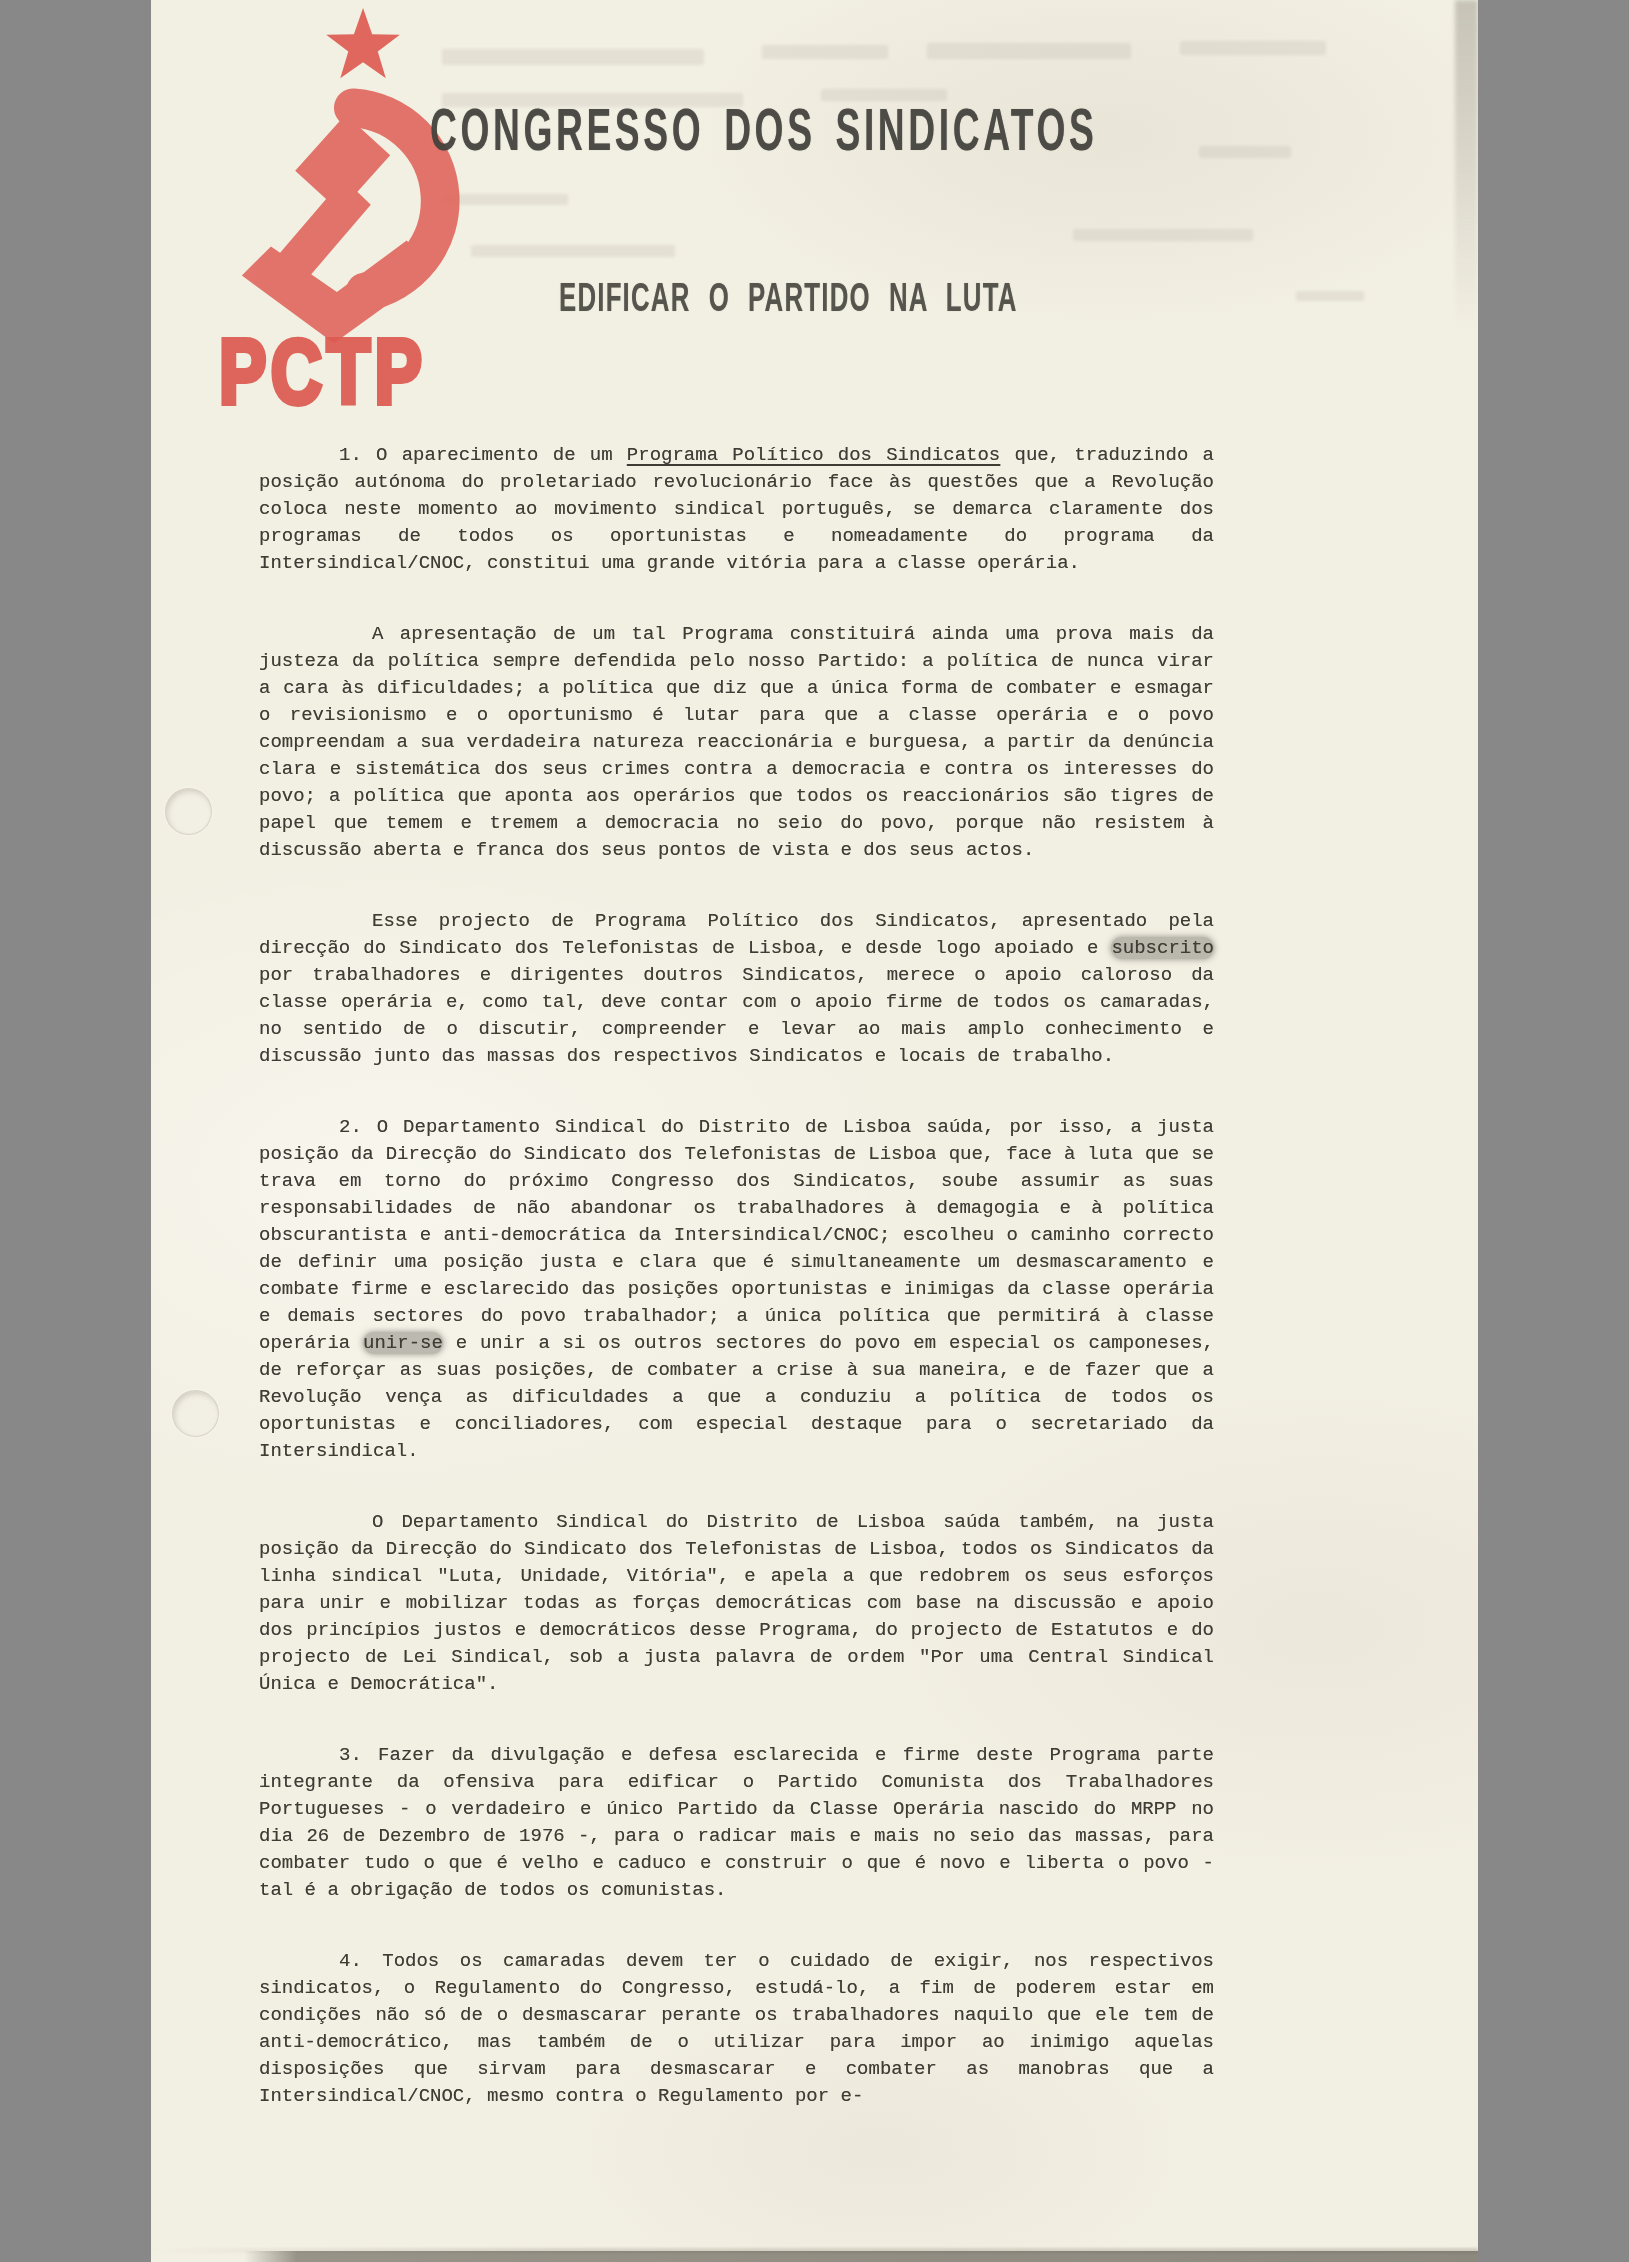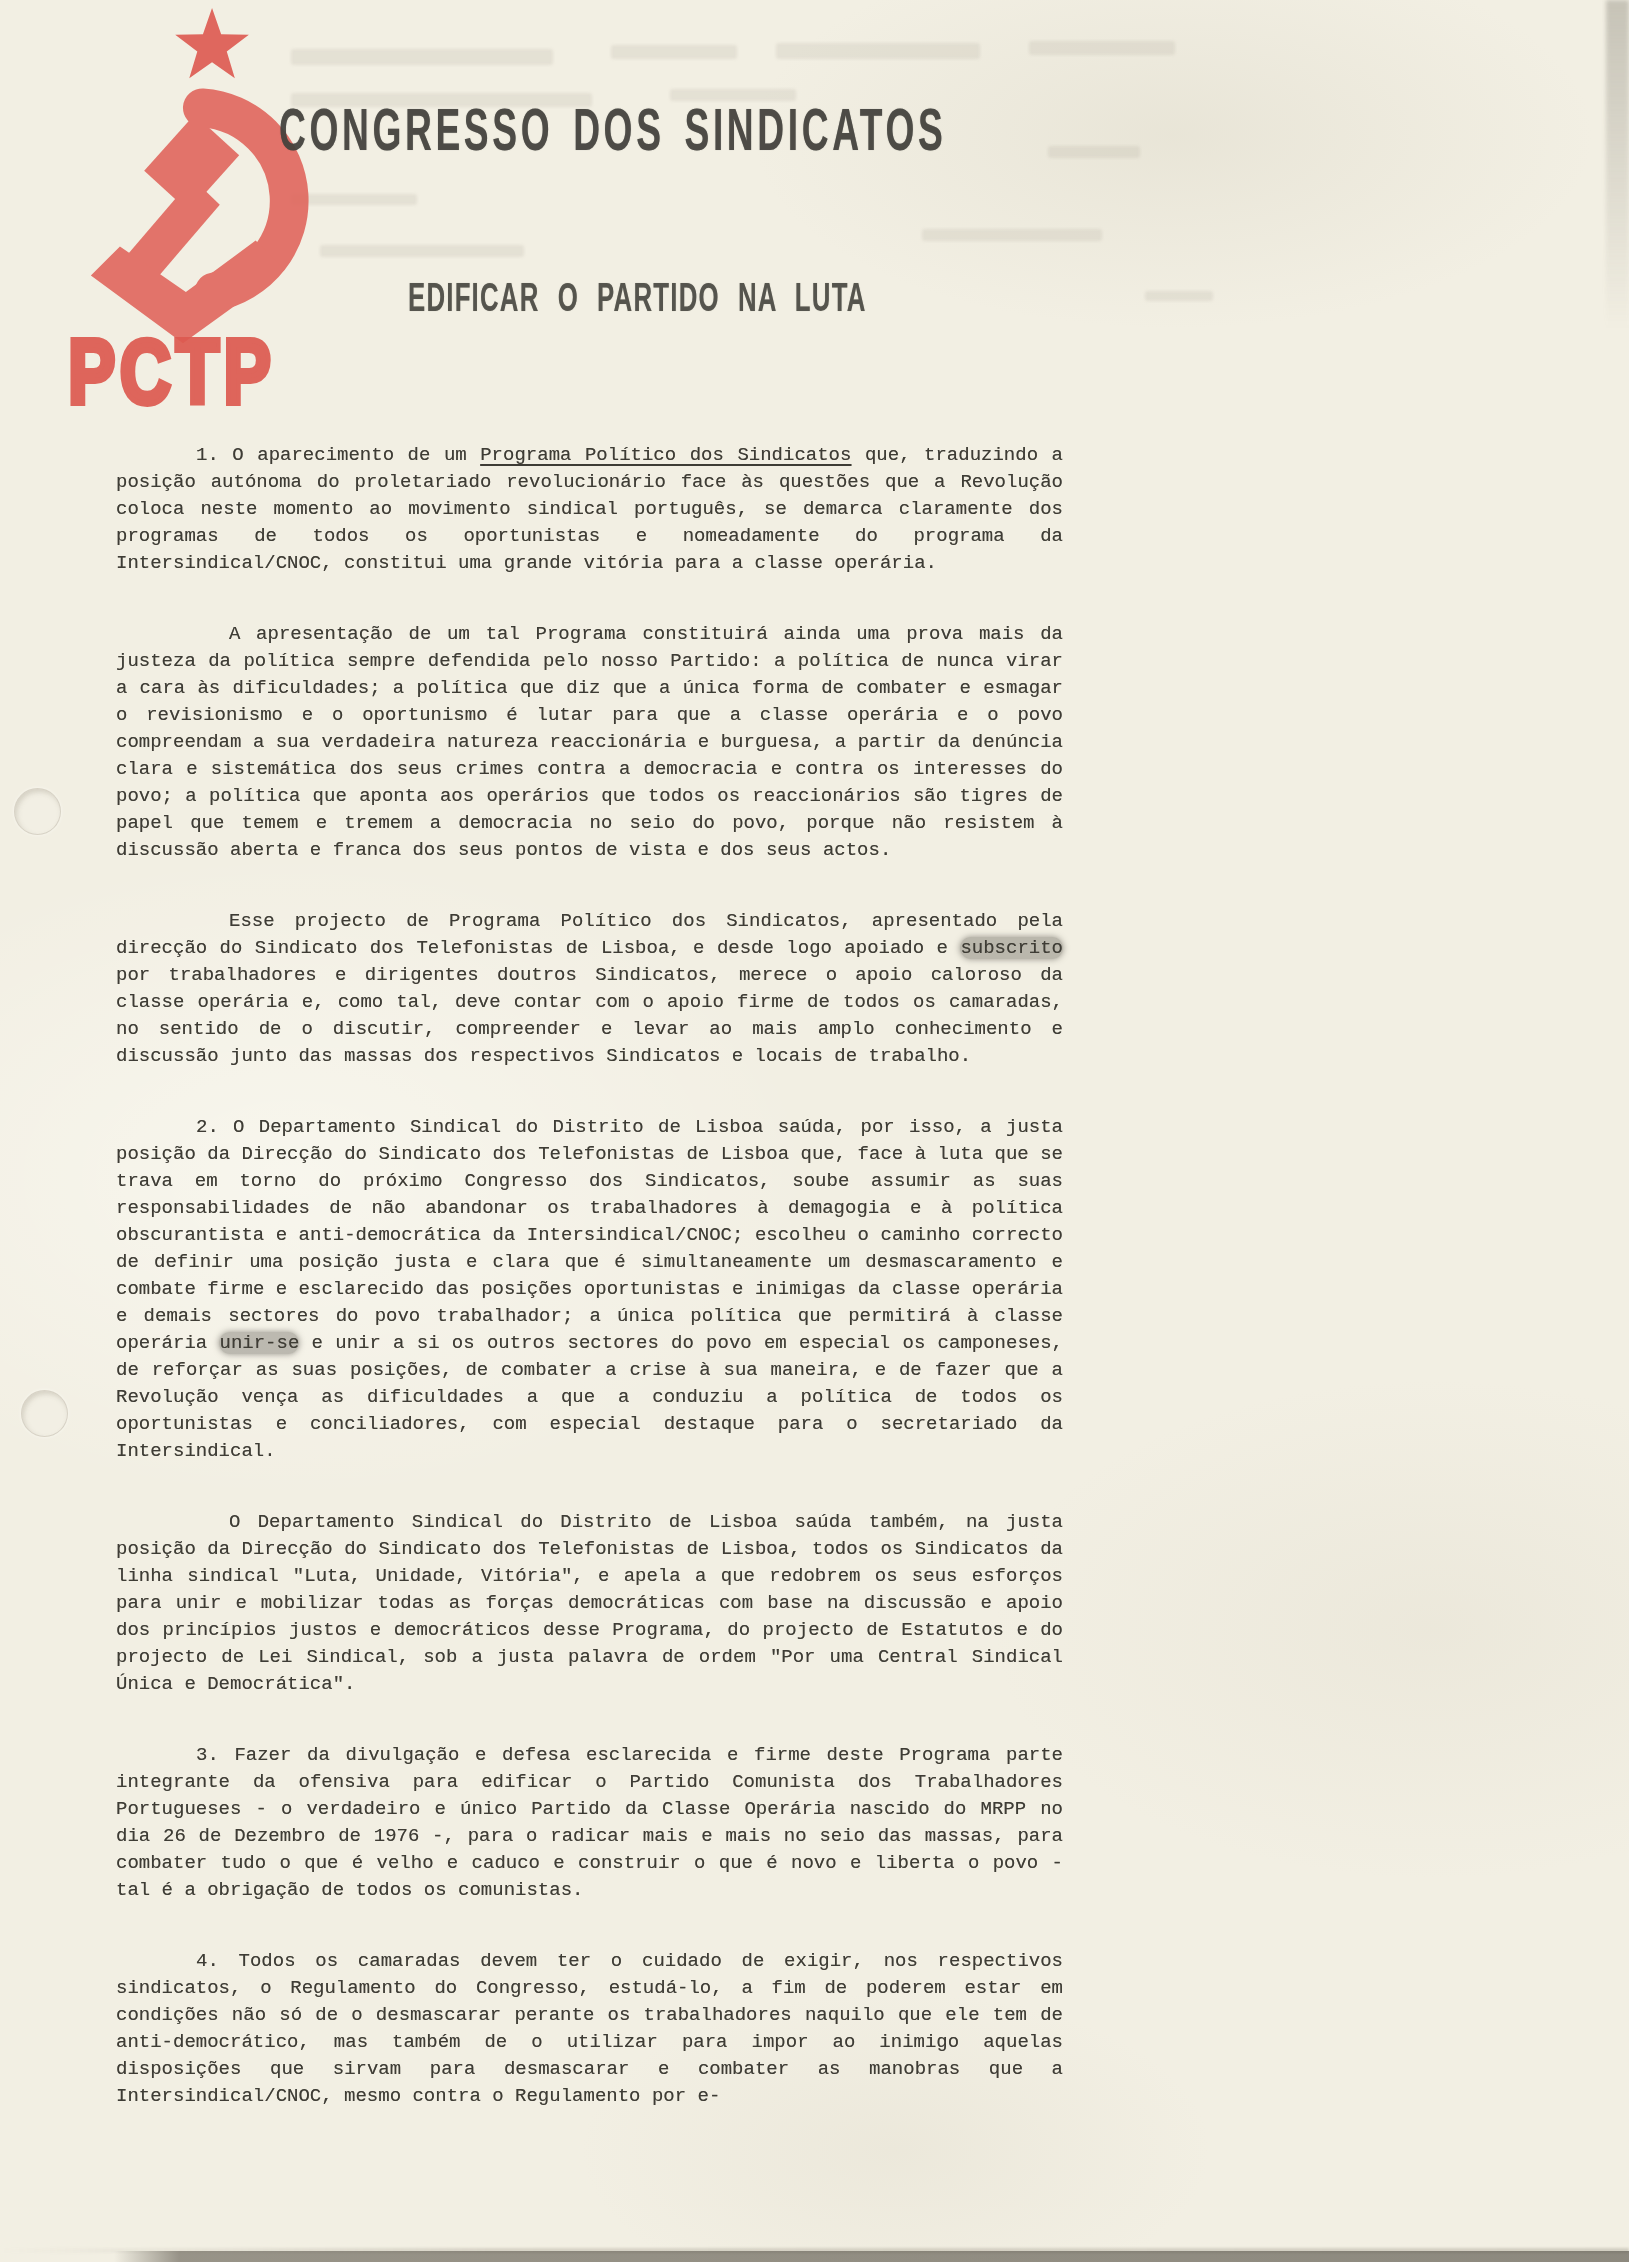--- a/index.html
+++ b/index.html
@@ -1,18 +1,18 @@
 <!DOCTYPE html>
 <html><head>
 <meta charset="utf-8">
 <style>
   html,body{margin:0;padding:0;background:#888;}
   .page{
     position:relative;
-    width:1629px;height:2263px;
+    width:1327px;height:2263px;
     margin:0 auto;
     overflow:hidden;
     background:#f2efe3;
     background-image:
       radial-gradient(ellipse 679px 311px at 72% 6%, rgba(208,203,185,.28), transparent 62%),
       radial-gradient(ellipse 873px 543px at 18% 52%, rgba(255,255,250,.45), transparent 60%),
       radial-gradient(ellipse 737px 417px at 88% 72%, rgba(211,205,187,.20), transparent 60%),
       radial-gradient(ellipse 485px 243px at 55% 95%, rgba(214,208,190,.22), transparent 65%);
     font-family:"Liberation Sans", sans-serif;
   }
@@ -65,21 +65,21 @@
     white-space:nowrap;opacity:.92;
   }
   
   .doc-body{
     position:absolute;left:100px;top:442px;width:963px;z-index:2;
     font-family:"Liberation Mono","DejaVu Sans Mono",monospace;
     font-size:19px;line-height:27px;color:#3e3c35;
     text-align:justify;
     text-shadow:0 0 0.6px rgba(62,60,53,.55);
   }
-  .para{margin:0 0 44px 16px;}
+  .para{margin:0 0 44px 8px;}
   .para.numbered{text-indent:80px;}
   .para.plain{text-indent:113px;}
   .u{text-decoration:underline;text-underline-offset:3.9px;text-decoration-thickness:1.5px;}
   .smudge{
     background:rgba(55,52,45,.30);border-radius:11px;
     box-shadow:0 0 6.8px rgba(55,52,45,.5);
   }
 </style>
 </head>
 <body>

